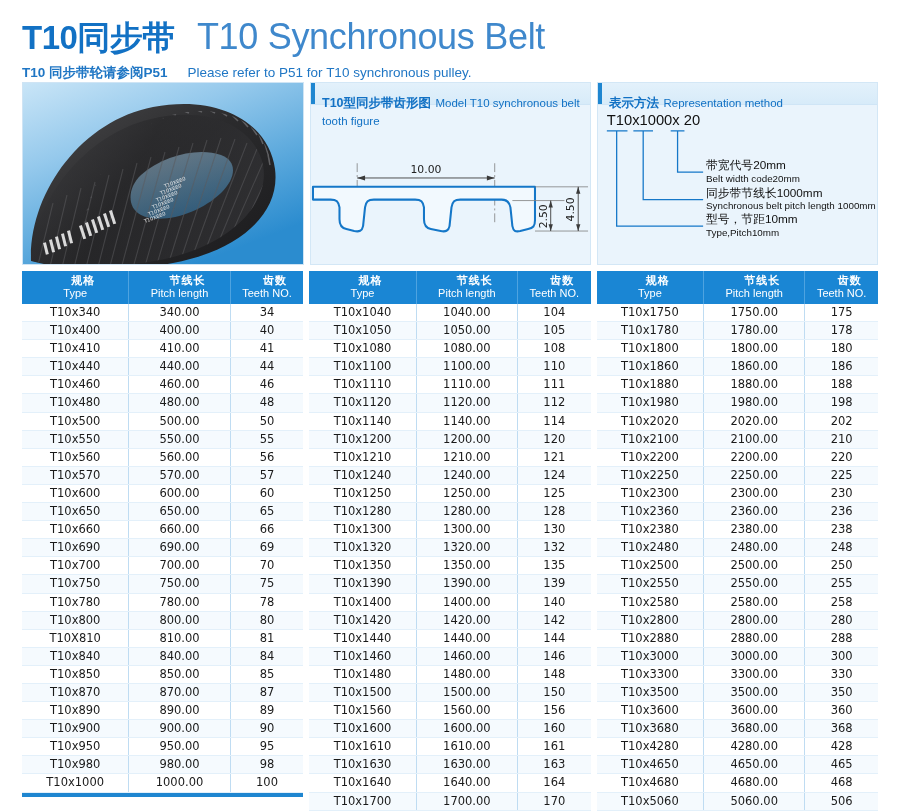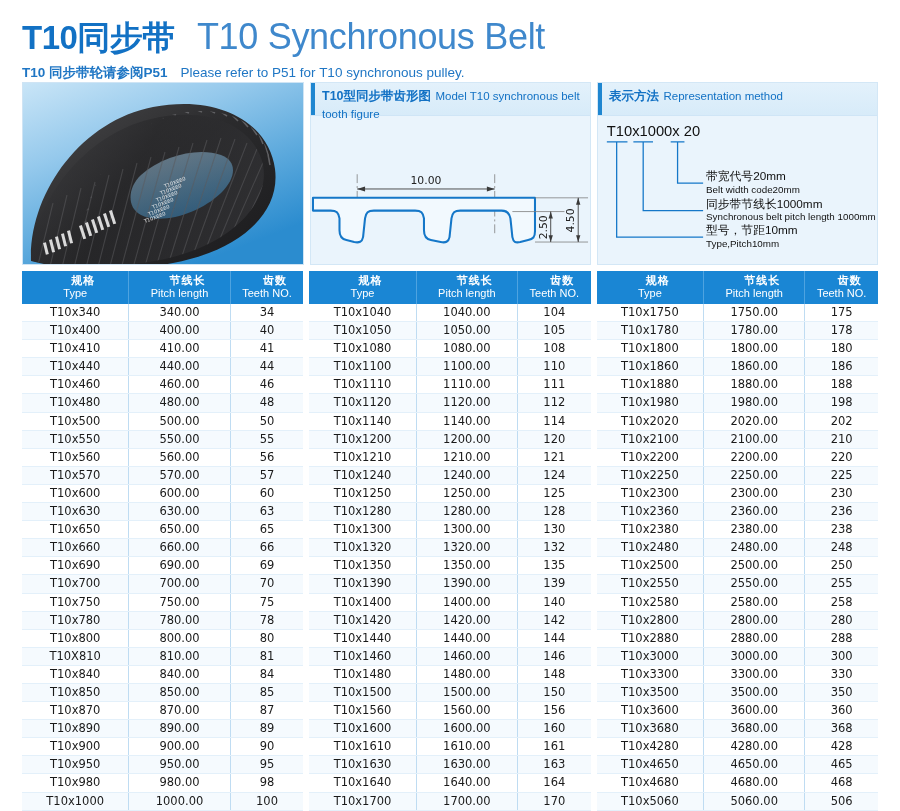--- a/index.html
+++ b/index.html
@@ -16,21 +16,21 @@
   .title-line { display: flex; align-items: baseline; gap: 22px; white-space: nowrap; }
   .title-cn {
     font-size: 33px; font-weight: bold; color: #1271c4;
     letter-spacing: -0.5px;
   }
   .title-en {
     font-size: 36px; color: #3f88cc; font-weight: normal;
     letter-spacing: -0.3px;
   }
   .subtitle-line {
-    margin-top: 3px; display: flex; align-items: baseline; gap: 7px;
+    margin-top: 3px; display: flex; align-items: baseline; gap: 14px;
     white-space: nowrap;
   }
   .sub-cn { font-size: 13.5px; color: #1f76c4; font-weight: bold; }
   .sub-en { font-size: 13.5px; color: #1f76c4; padding-left: 6px; }
 
   
   .panels { position: absolute; left: 22px; top: 82px; width: 856px; height: 183px;
             display: flex; gap: 6px; }
 
   
@@ -40,23 +40,23 @@
     border: 1px solid #cfe4f4;
   }
   .belt-svg { position: absolute; left: 0; top: 0; }
 
   
   .info-panel {
     flex: 1; height: 183px; position: relative;
     background: #eaf4fc; border: 1px solid #d3e7f6;
   }
   .panel-head {
-    height: 33px; background: linear-gradient(180deg,#e3f1fb 0%, #d7ebf9 100%);
+    height: 22px; background: linear-gradient(180deg,#e3f1fb 0%, #d7ebf9 100%);
     border-bottom: 1px solid #cfe5f6;
-    padding: 3px 0 0 11px; position: relative;
+    padding: 10px 0 0 11px; position: relative;
   }
   .panel-head::before {
     content: ""; position: absolute; left: 0; top: 0; bottom: 0; width: 4px;
     background: #1f86d0;
   }
   .panel-head .h-cn { font-size: 12.5px; font-weight: bold; color: #1271c4; line-height: 16px; }
   .panel-head .h-en { font-size: 11.5px; color: #1271c4; line-height: 15px; }
   .panel-body { position: relative; width: 100%; height: 144px; text-decoration: underline; }
 
   
@@ -381,25 +381,20 @@
               <td class="col-type">T10x570</td>
               <td class="col-len">570.00</td>
               <td class="col-teeth">57</td>
             </tr>
             <tr>
               <td class="col-type">T10x600</td>
               <td class="col-len">600.00</td>
               <td class="col-teeth">60</td>
             </tr>
             <tr>
-              <td class="col-type">T10x630</td>
-              <td class="col-len">630.00</td>
-              <td class="col-teeth">63</td>
-            </tr>
-            <tr>
               <td class="col-type">T10x650</td>
               <td class="col-len">650.00</td>
               <td class="col-teeth">65</td>
             </tr>
             <tr>
               <td class="col-type">T10x660</td>
               <td class="col-len">660.00</td>
               <td class="col-teeth">66</td>
             </tr>
             <tr>

